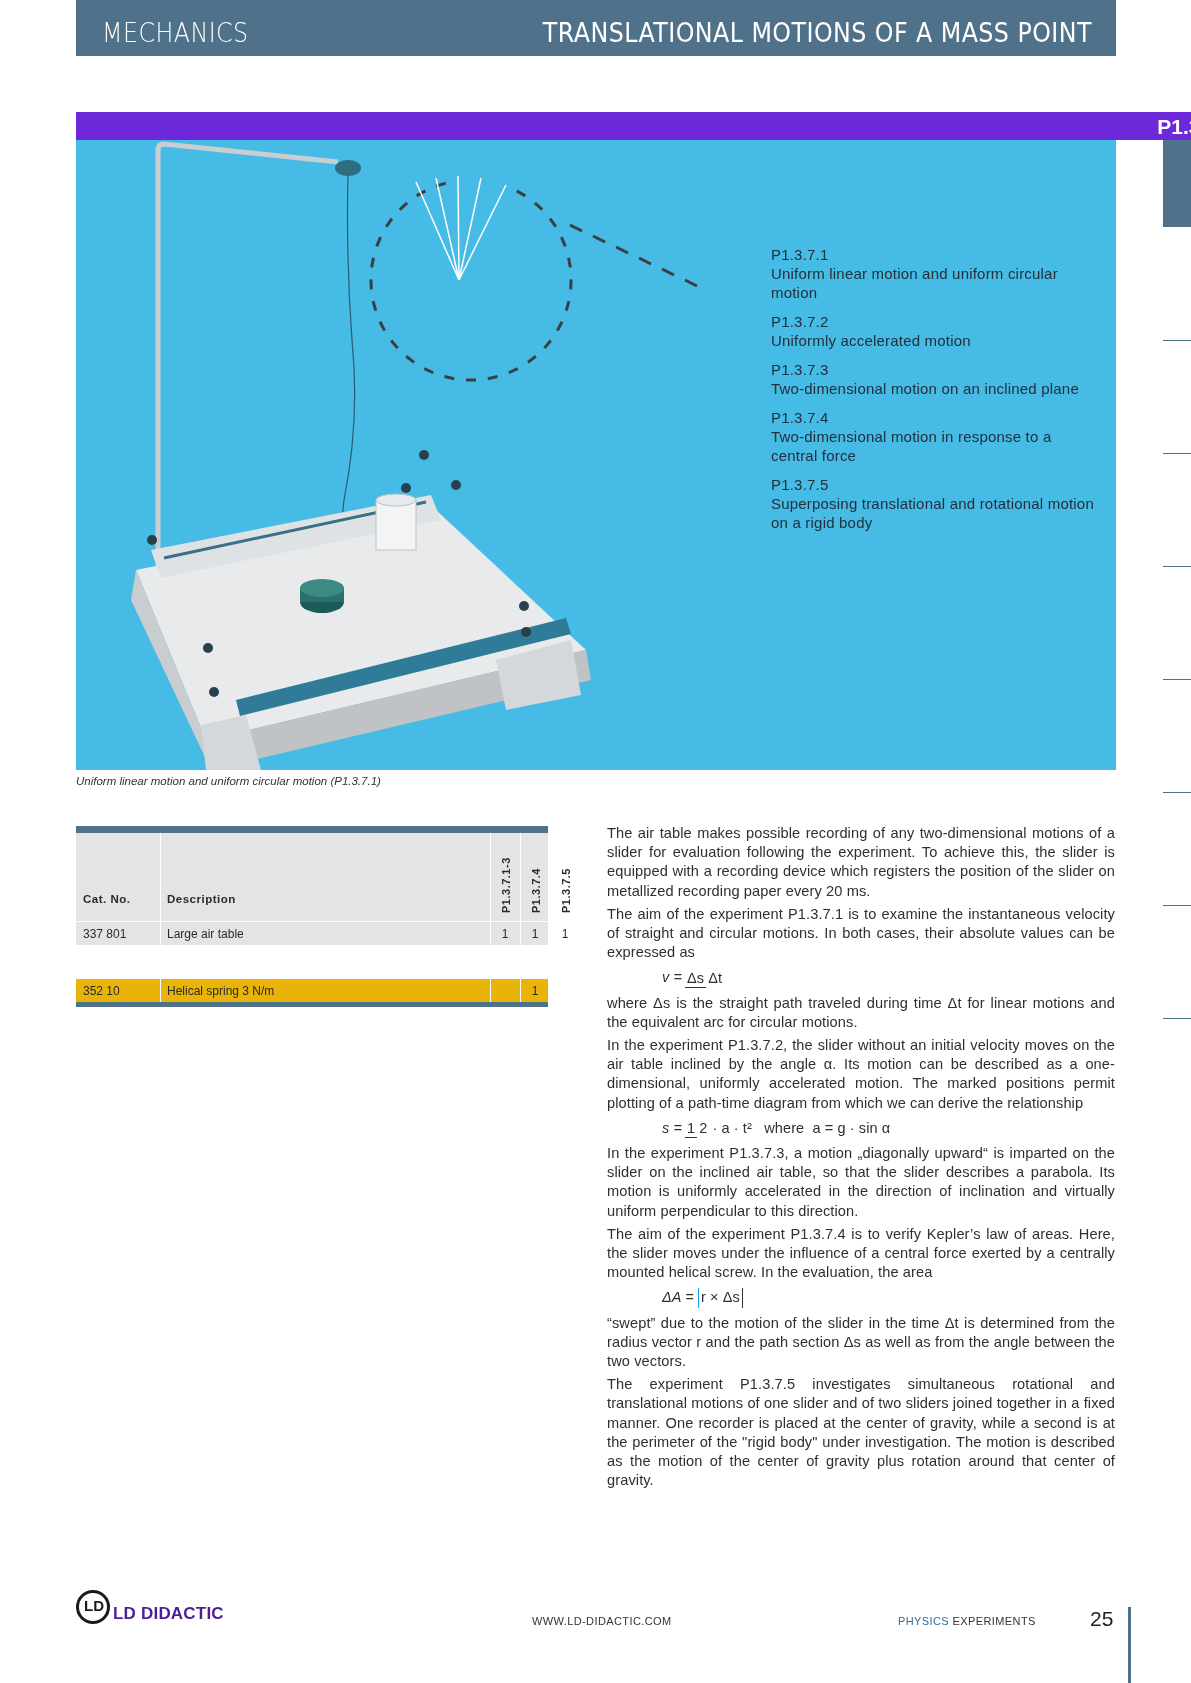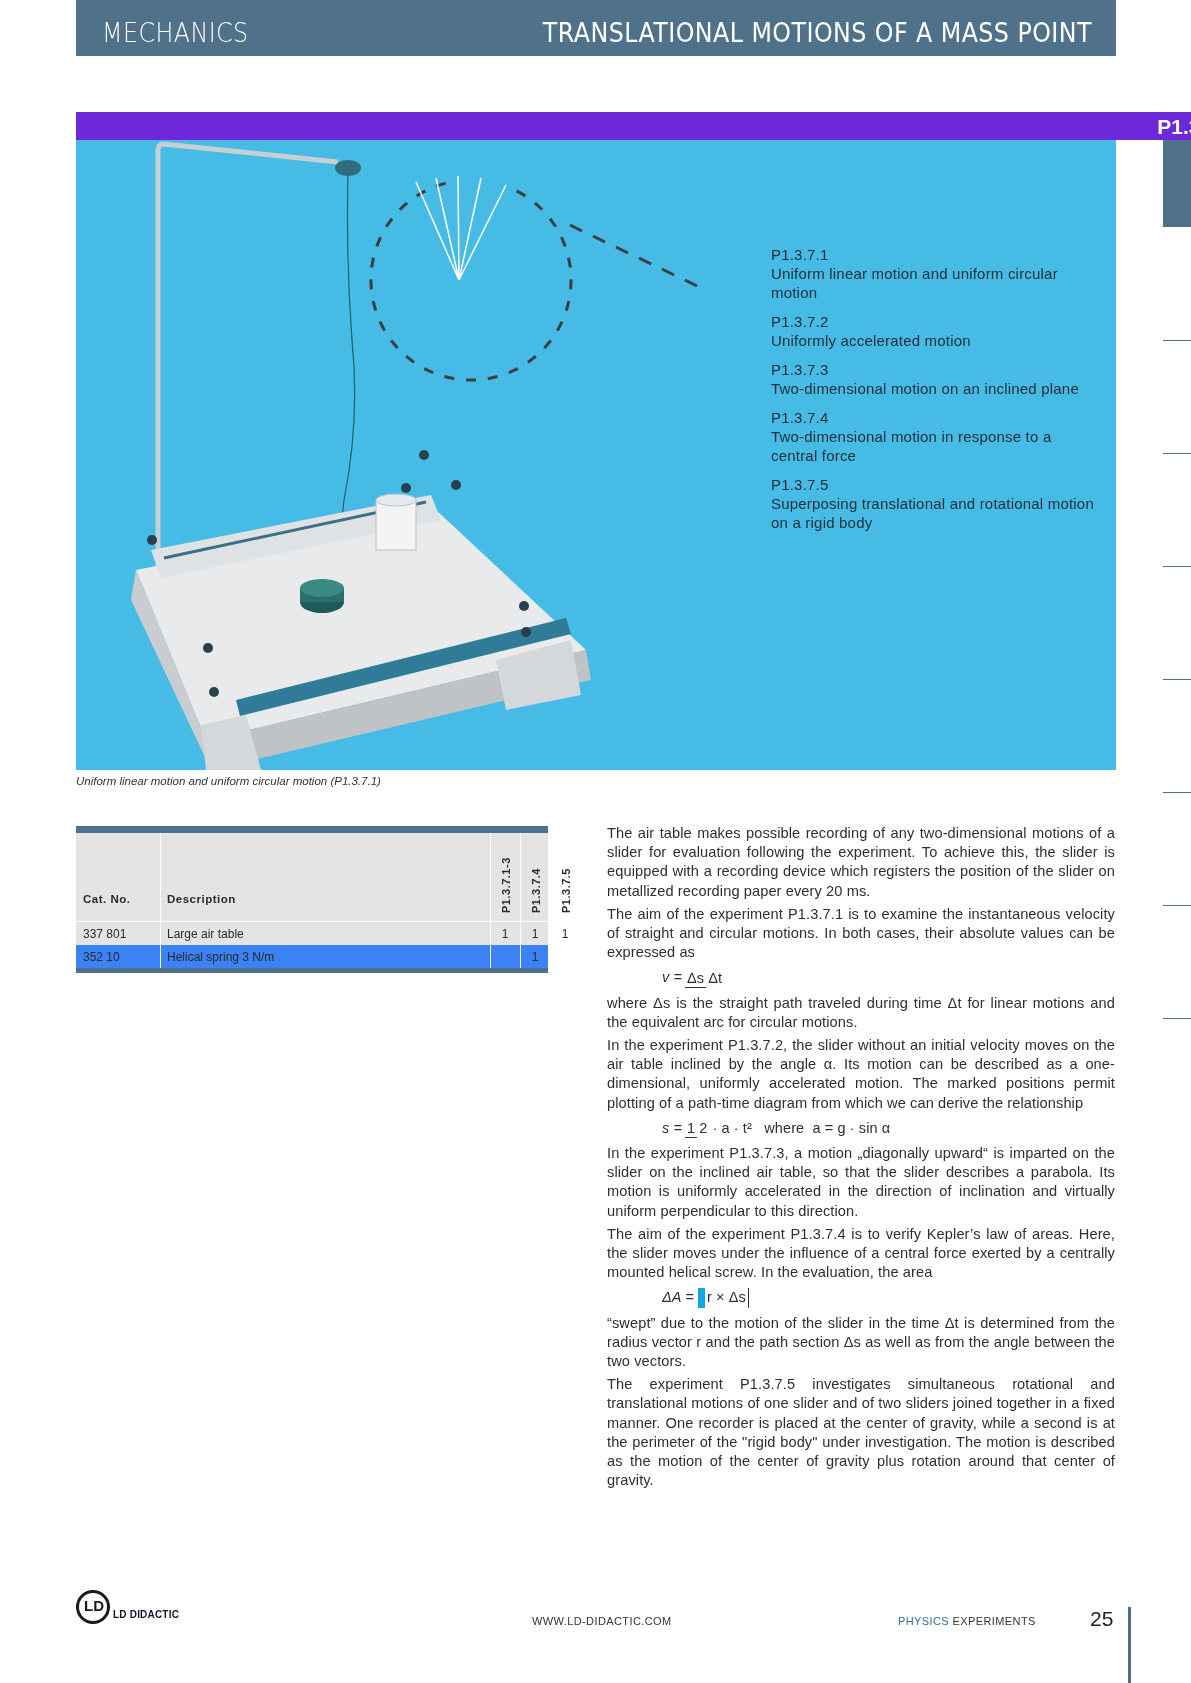--- a/index.html
+++ b/index.html
@@ -26,39 +26,39 @@
   .tbl { left:76px; top:826px; width:472px; }
   .tbl .topbar { height:7px; background:#4f7189; }
   .tbl .head { height:88px; background:#e4e4e4; position:relative; border-bottom:1px solid #fff; }
   .tbl .col-cat { position:absolute; left:7px; bottom:16px; font-size:11.5px; font-weight:bold; letter-spacing:0.5px; }
   .tbl .col-desc { position:absolute; left:91px; bottom:16px; font-size:11.5px; font-weight:bold; letter-spacing:0.5px; }
   .tbl .vcol { position:absolute; top:0; bottom:0; width:30px; border-left:1px solid #fff; }
   .tbl .vcol span { position:absolute; left:50%; bottom:8px; transform-origin:left bottom; transform:rotate(-90deg) translateY(50%); white-space:nowrap; font-size:11px; font-weight:bold; letter-spacing:0.5px; }
   .tbl .vline { position:absolute; top:0; bottom:0; width:1px; background:#fff; }
   .tbl .row { height:23px; position:relative; font-size:12px; }
   .tbl .row.r0 { background:#e4e4e4; }
-  .tbl .row.r1 { background:#3b82f6; }
+  .tbl .row.r1 { background:#eab308;margin-top:34px; }
   .tbl .row .cat { position:absolute; left:7px; top:5px; }
   .tbl .row .desc { position:absolute; left:91px; top:5px; }
   .tbl .row .cell { position:absolute; top:5px; width:30px; text-align:center; }
   .tbl .row .sep { position:absolute; top:0; bottom:0; width:1px; background:#fff; }
   .tbl .botbar { height:5px; background:#4f7189; }
 
   .body-text { left:607px; top:824px; width:508px; font-size:14.6px; line-height:19.2px; color:#2f2f2f; text-align:justify; letter-spacing:0.1px; }
   .body-text p { margin:0 0 4px 0; }
   .formula { font-family:"Liberation Sans", sans-serif; font-size:14.5px; margin:6px 0 6px 0; display:flex; align-items:center; }
   .frac { display:inline-flex; flex-direction:row; align-items:center; vertical-align:middle; margin:0 3px; }
   .frac .num { border-bottom:1px solid #333; padding:0 2px; line-height:18px; }
   .frac .den { line-height:18px; padding:0 2px; }
-  .abs-bar { border-left:7px solid #0ea5e9; border-right:1px solid #333; padding:0 2px; }
+  .abs-bar { border-left:1px solid #0ea5e9; border-right:1px solid #333; padding:0 2px; }
 
   .footer-logo { left:76px; top:1590px; display:flex; align-items:center; }
   .logo-mark { width:34px; height:34px; border:3px solid #1a1a1a; border-radius:50%; position:relative; box-sizing:border-box; }
   .logo-mark span { position:absolute; left:5px; top:4px; font-size:15px; font-weight:bold; color:#1a1a1a; }
-  .logo-text { font-size:10px; font-weight:bold; margin-left:3px; margin-top:14px; letter-spacing:0.2px; color:#0f172a; }
+  .logo-text { font-size:17px; font-weight:bold; margin-left:3px; margin-top:14px; letter-spacing:0.2px; color:#4c1d95; }
   .footer-url { left:532px; top:1615px; font-size:11px; color:#333; letter-spacing:0.4px; }
   .footer-physics { left:898px; top:1615px; font-size:11px; letter-spacing:0.4px; }
   .footer-physics .blue { color:#2f6f9a; }
   .footer-physics .grey { color:#333; }
   .page-num { left:1090px; top:1607px; font-size:21px; color:#1f1f1f; }
   .page-rule { left:1128px; top:1607px; width:3px; height:76px; background:#4f7189; }
 </style>
 </head>
 <body>
 

